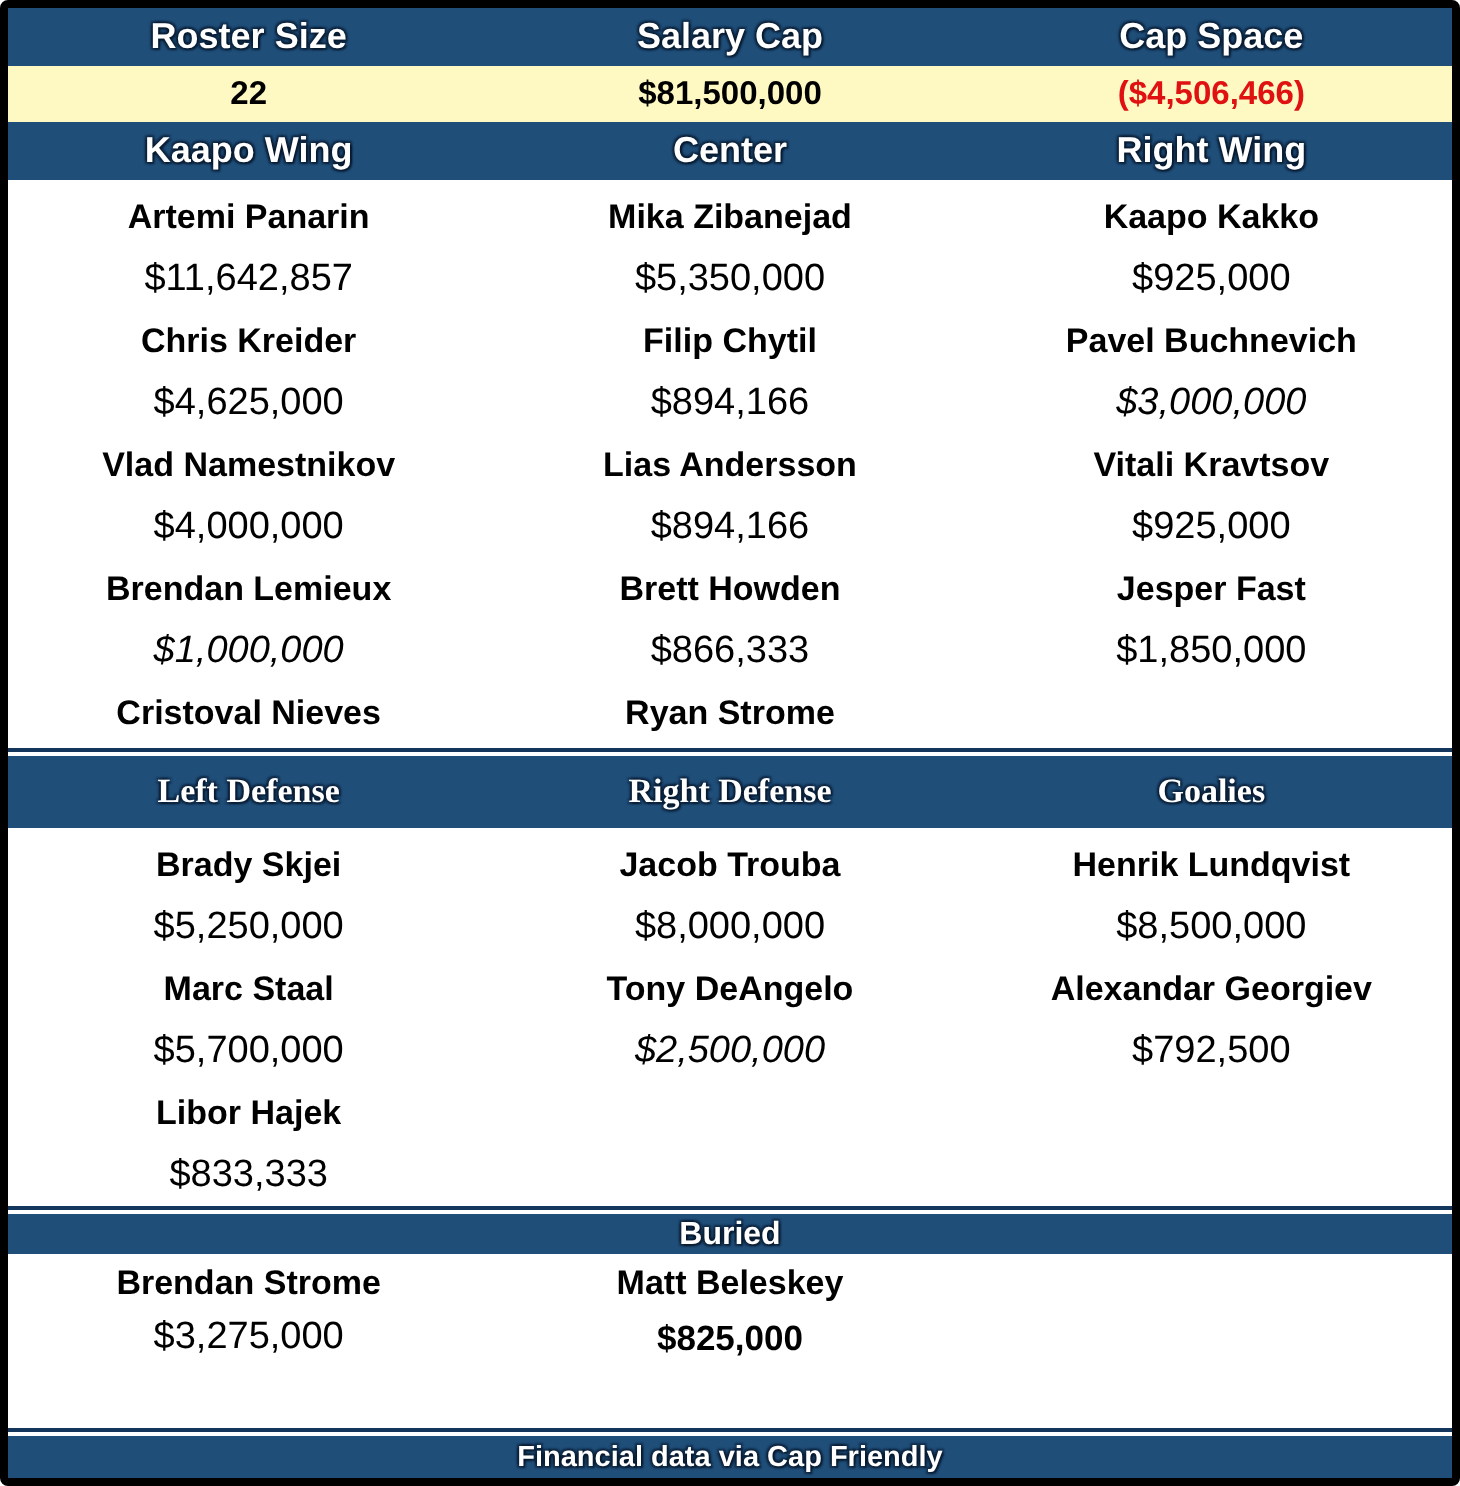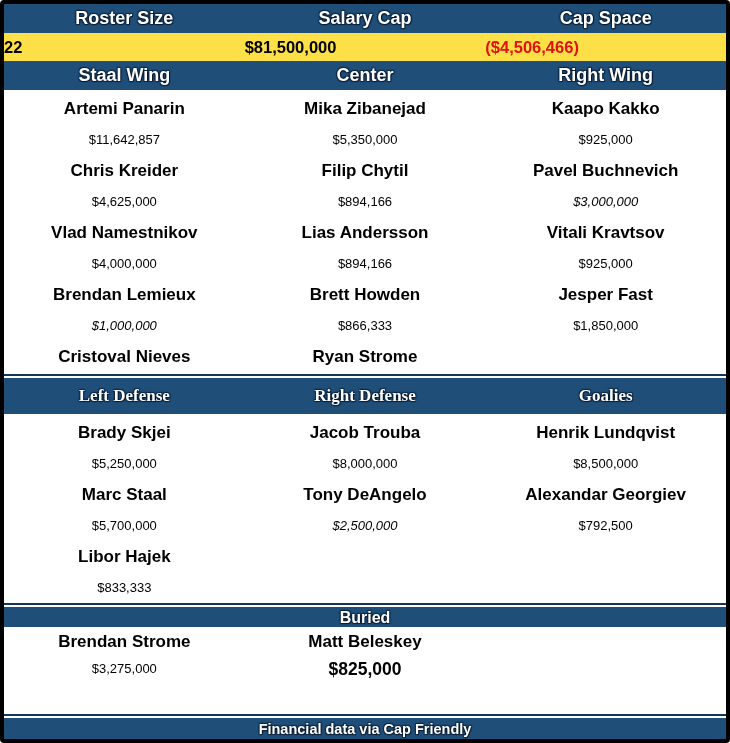--- a/index.html
+++ b/index.html
@@ -21,33 +21,33 @@
   .band-divider{
     box-sizing:border-box;border-top:2px solid #14365C;
     box-shadow:inset 0 2px 0 #ffffff;
   }
   .band-defense{height:40px;font-size:17px;padding-top:2px;font-family:Liberation Serif, serif;}
   .band-buried{height:24px;font-size:16px;display:block;line-height:20px;padding-top:3px;}
   .band-footer{height:25px;font-size:14.5px;display:block;line-height:21px;padding-top:3px;margin-top:auto;}
   
   .value-row{
     height:28px;display:grid;grid-template-columns:1fr 1fr 1fr;
-    align-items:center;background:#fde047;
+    text-align:center;align-items:center;background:#fef9c3;
     font-weight:bold;font-size:16.5px;color:#000;
   }
   .cap-space-neg{color:#E01111;}
   
   .section{display:grid;grid-template-columns:1fr 1fr 1fr;background:#fff;}
   .section-forwards{height:284px;padding-top:3px;box-sizing:border-box;}
   .section-defense{height:189px;padding-top:3px;box-sizing:border-box;}
   .section-buried{height:68px;padding-top:2px;box-sizing:border-box;}
   .col{display:flex;flex-direction:column;}
   .player{height:62px;text-align:center;}
   .pname{height:31px;line-height:31px;font-weight:bold;font-size:17px;color:#000;}
-  .psalary{height:31px;line-height:31px;font-weight:normal;font-size:13px;color:#000;}
+  .psalary{height:31px;line-height:31px;font-weight:normal;font-size:19px;color:#000;}
   .italic{font-style:italic;}
   .player-buried{height:56px;}
   .player-buried .pname{height:26px;line-height:26px;}
   .player-buried .psalary{height:28px;line-height:28px;}
   .psalary.big{font-weight:bold;font-size:17.5px;}
 </style>
 </head>
 <body>
 
 <div class="frame">
@@ -58,21 +58,21 @@
     <div>Cap Space</div>
   </div>
 
   <div class="value-row">
     <div>22</div>
     <div>$81,500,000</div>
     <div class="cap-space-neg">($4,506,466)</div>
   </div>
 
   <div class="band band-positions">
-    <div>Staal Wing</div>
+    <div>Kaapo Wing</div>
     <div>Center</div>
     <div>Right Wing</div>
   </div>
 
   <div class="section section-forwards">
     <div class="col">
       <div class="player">
         <div class="pname">Artemi Panarin</div>
         <div class="psalary">$11,642,857</div>
       </div>

